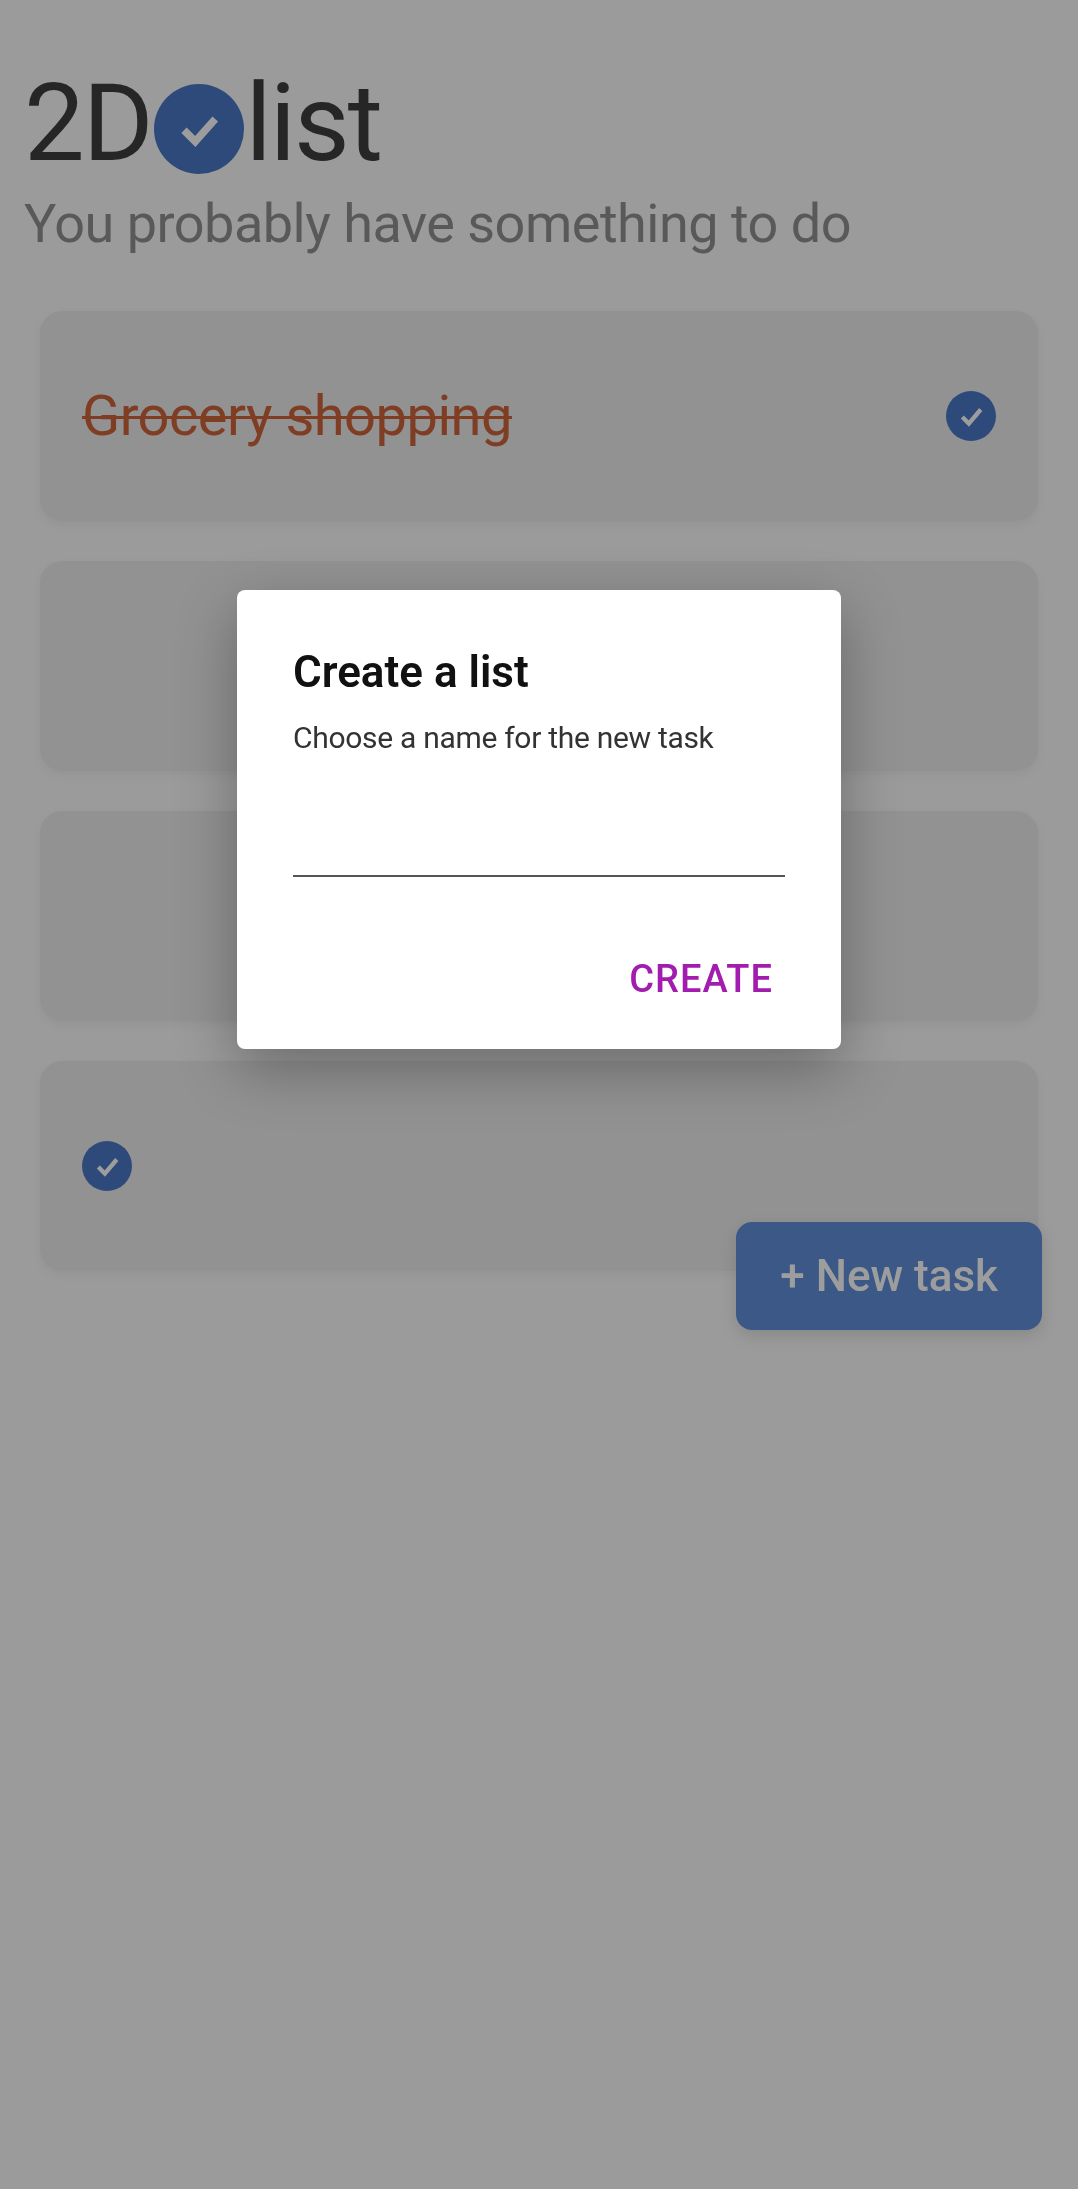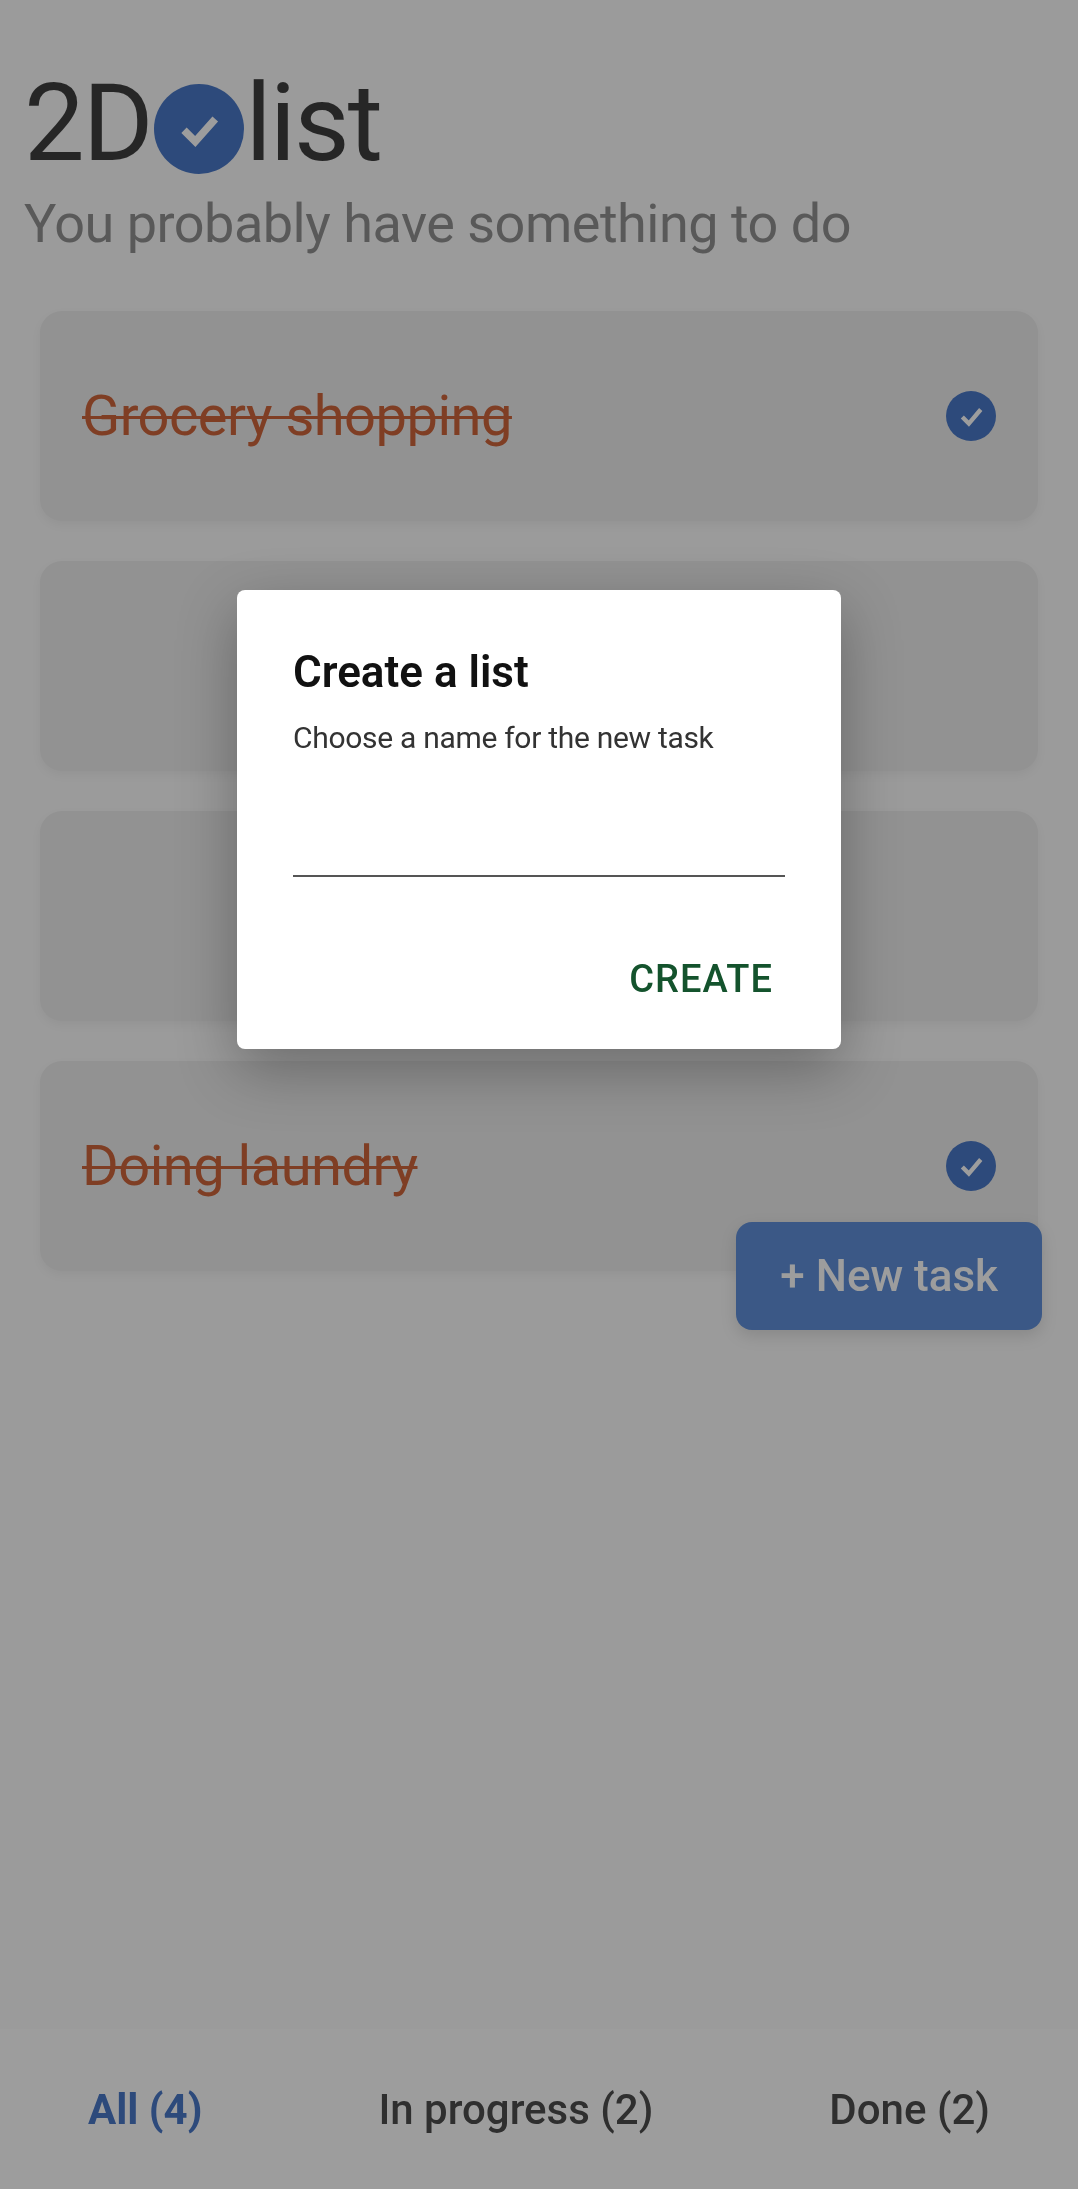--- a/index.html
+++ b/index.html
@@ -20,21 +20,21 @@
   .fab { position: absolute; right: 36px; top: 1222px; background: #3a75d0; color: #fff; font-size: 44px; font-weight: 500; padding: 28px 44px; border-radius: 16px; box-shadow: 0 6px 16px rgba(0,0,0,0.15); display: flex; align-items: center; gap: 10px; }
   .tabs { position: absolute; bottom: 0; left: 0; right: 0; height: 160px; display: flex; align-items: center; justify-content: space-around; background: #fff; }
   .tab { font-size: 42px; font-weight: 500; color: #222; }
   .tab.active { color: #1e58ba; font-weight: 700; }
   .scrim { position: absolute; inset: 0; background: rgba(60,60,60,0.50); }
   .dialog { position: absolute; left: 50%; top: 590px; transform: translateX(-50%); width: 604px; background: #fff; border-radius: 8px; box-shadow: 0 20px 60px rgba(0,0,0,0.3); padding: 56px 56px 24px 56px; }
   .dialog-title { font-size: 44px; font-weight: 600; color: #111; margin-bottom: 22px; }
   .dialog-subtitle { font-size: 30px; color: #333; margin-bottom: 57px; letter-spacing: -0.3px; }
   .dialog-input { width: 100%; border: none; border-bottom: 2px solid #555; font-size: 38px; padding: 10px 0; outline: none; background: transparent; margin-bottom: 56px; }
   .dialog-actions { display: flex; justify-content: flex-end; padding: 12px 0; }
-  .dialog-action { font-size: 38px; font-weight: 500; color: #14532d; letter-spacing: 1px; padding: 12px 12px; }
+  .dialog-action { font-size: 38px; font-weight: 500; color: #a21caf; letter-spacing: 1px; padding: 12px 12px; }
 </style>
 </head>
 <body>
 
 <div class="screen">
 
   <div class="header">
     <div class="logo-row">
       <span class="logo-text">2D</span>
       <span class="logo-badge">
@@ -56,38 +56,32 @@
           </svg>
       </span>
     </div>
     <div class="card">
       <span class="card-title"></span>
     </div>
     <div class="card">
       <span class="card-title"></span>
     </div>
     <div class="card">
-      <span class="card-title done">Doing laundry</span>
       <span class="check-btn">
         <svg viewBox="0 0 24 24">
             <polyline points="4,13 10,19 21,6"></polyline>
           </svg>
       </span>
     </div>
   </div>
 
   <div class="fab">
     <span>+ New task</span>
   </div>
 
-  <div class="tabs">
-    <div class="tab active">All (4)</div>
-    <div class="tab">In progress (2)</div>
-    <div class="tab">Done (2)</div>
-  </div>
 
   <div class="scrim"></div>
 
   <div class="dialog">
     <div class="dialog-title">Create a list</div>
     <div class="dialog-subtitle">Choose a name for the new task</div>
     <input class="dialog-input" type="text" value="" style="">
     <div class="dialog-actions">
       <div class="dialog-action">CREATE</div>
     </div>

